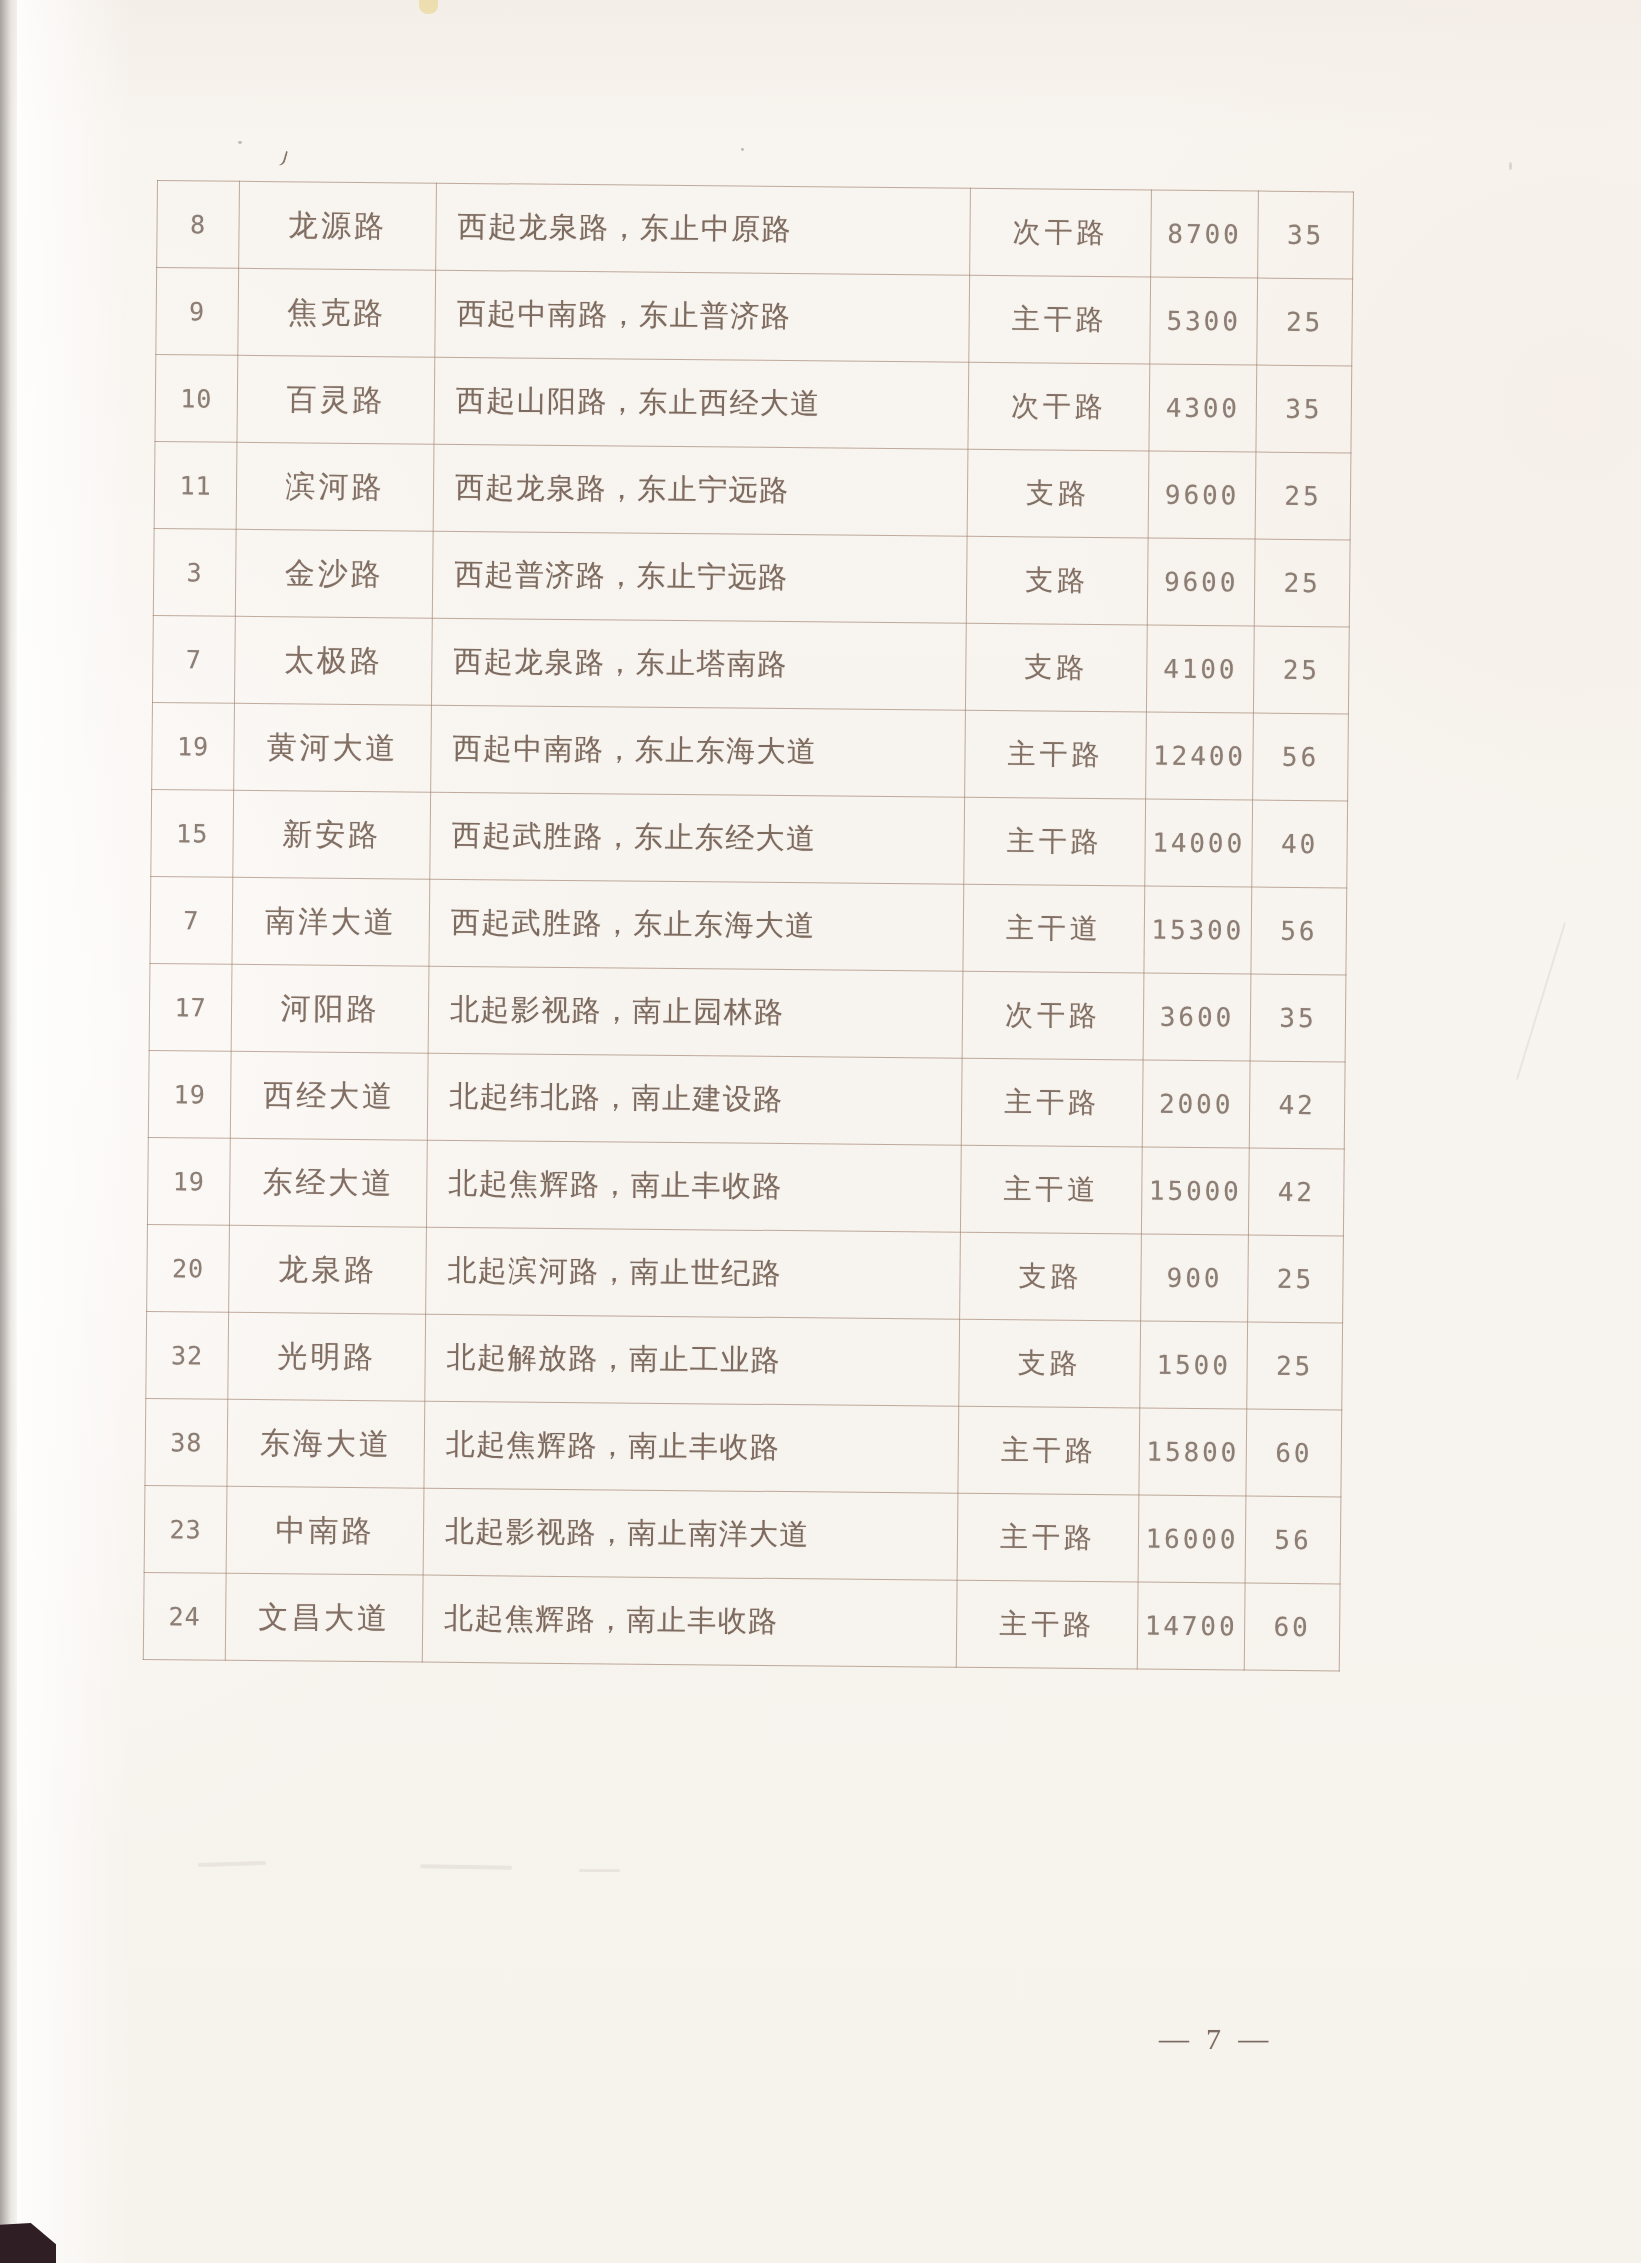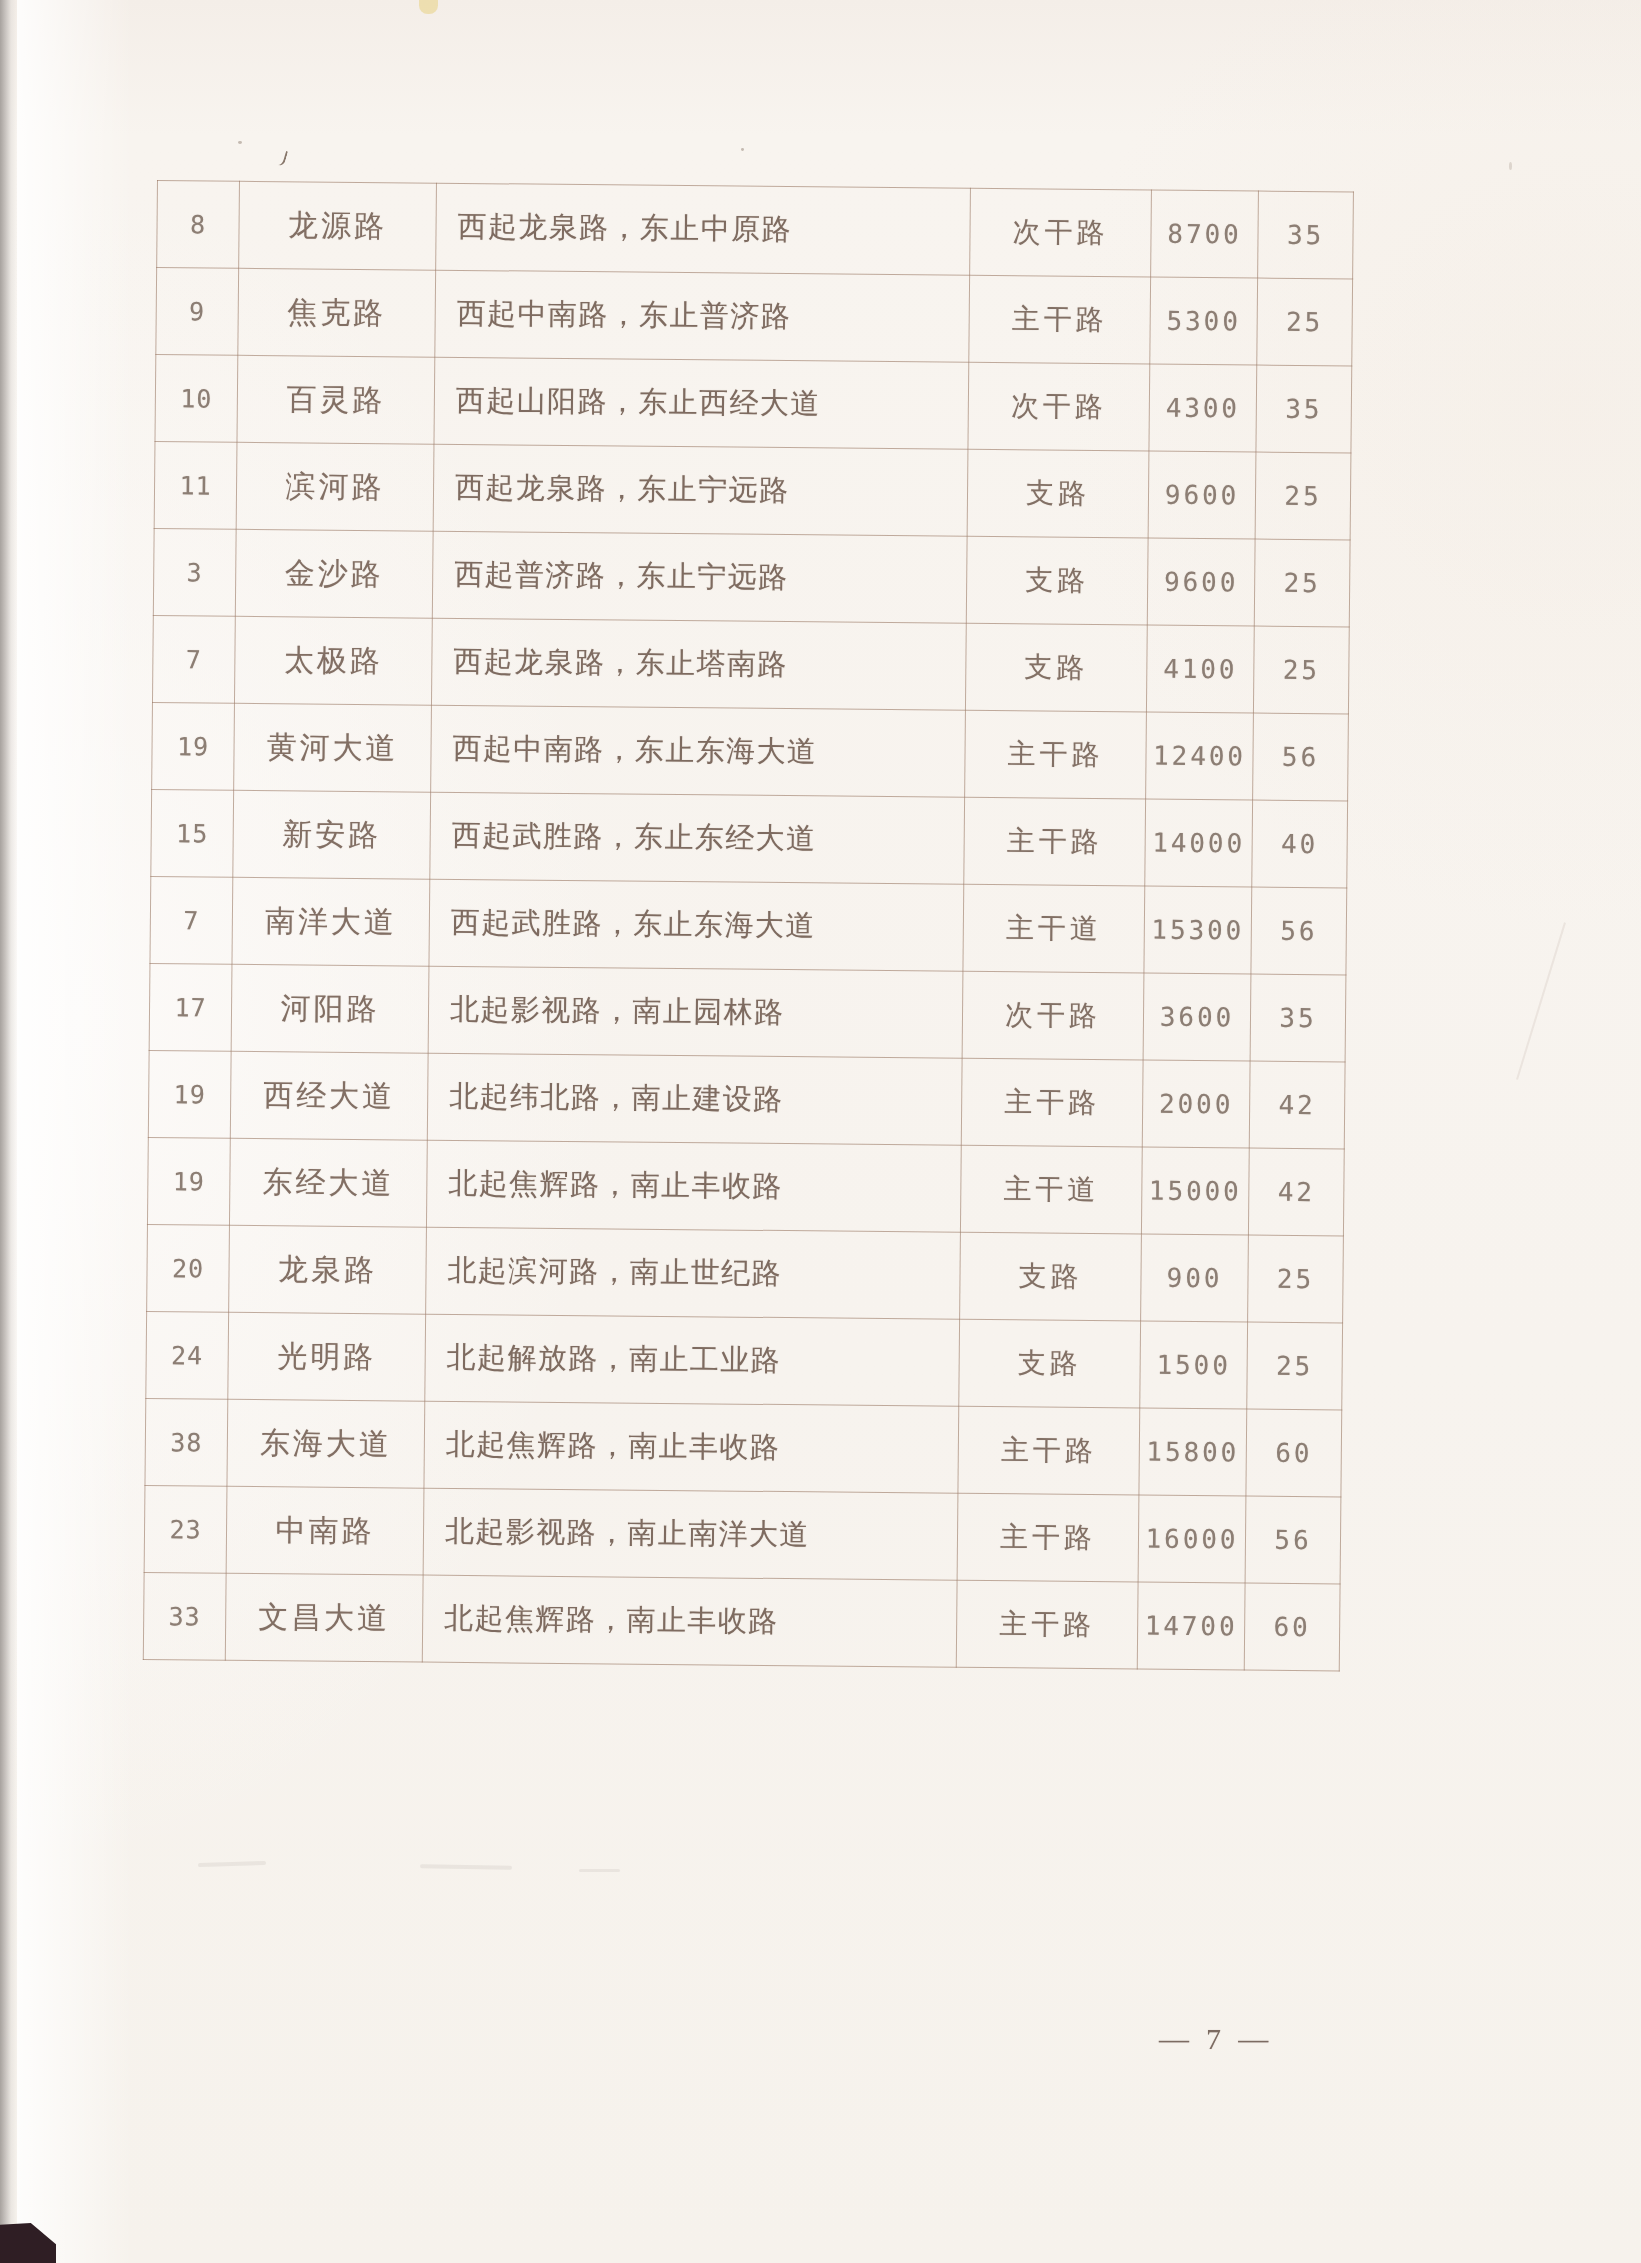--- a/index.html
+++ b/index.html
@@ -176,21 +176,21 @@
           </tr>
           <tr>
             <td class="no">20</td>
             <td class="name">龙泉路</td>
             <td class="extent">北起滨河路，南止世纪路</td>
             <td class="road_class">支路</td>
             <td class="length_m">900</td>
             <td class="width_m">25</td>
           </tr>
           <tr>
-            <td class="no">24</td>
+            <td class="no">32</td>
             <td class="name">光明路</td>
             <td class="extent">北起解放路，南止工业路</td>
             <td class="road_class">支路</td>
             <td class="length_m">1500</td>
             <td class="width_m">25</td>
           </tr>
           <tr>
             <td class="no">38</td>
             <td class="name">东海大道</td>
             <td class="extent">北起焦辉路，南止丰收路</td>
@@ -200,21 +200,21 @@
           </tr>
           <tr>
             <td class="no">23</td>
             <td class="name">中南路</td>
             <td class="extent">北起影视路，南止南洋大道</td>
             <td class="road_class">主干路</td>
             <td class="length_m">16000</td>
             <td class="width_m">56</td>
           </tr>
           <tr>
-            <td class="no">33</td>
+            <td class="no">24</td>
             <td class="name">文昌大道</td>
             <td class="extent">北起焦辉路，南止丰收路</td>
             <td class="road_class">主干路</td>
             <td class="length_m">14700</td>
             <td class="width_m">60</td>
           </tr>
         </tbody>
     </table>
   </div>
 

